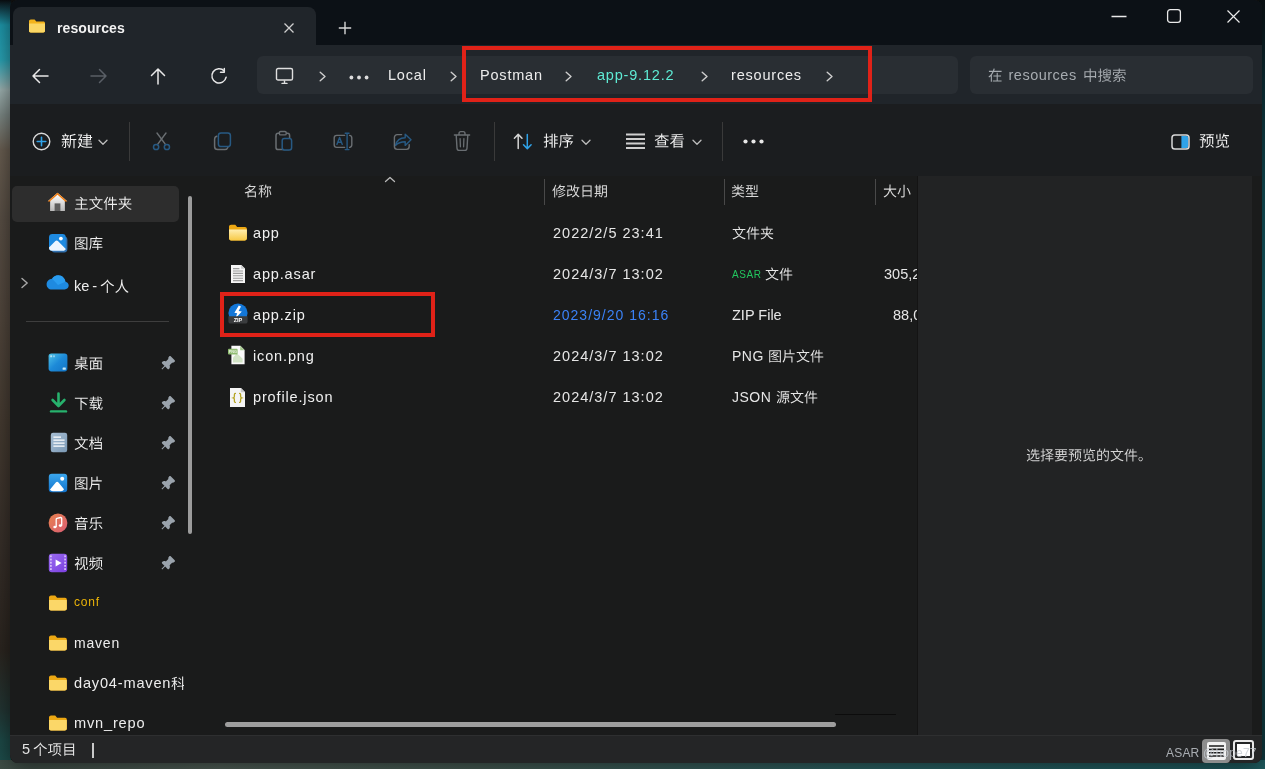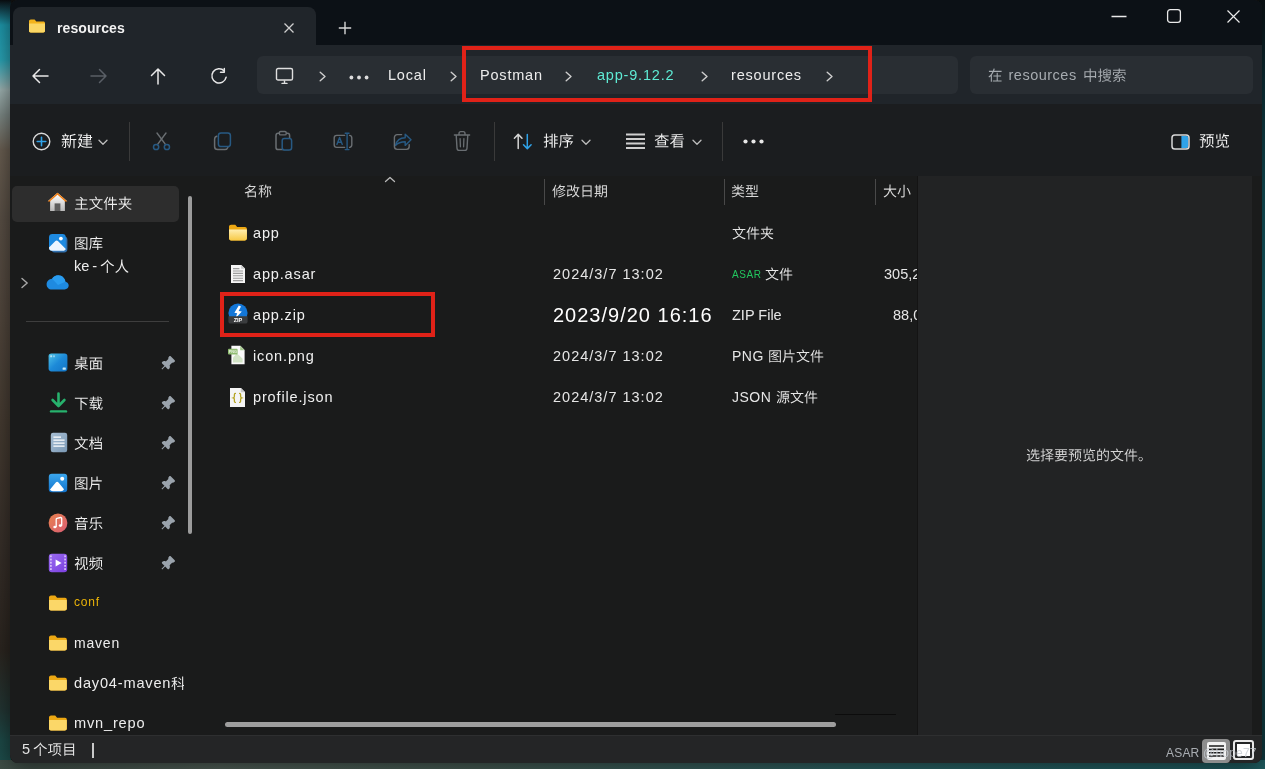--- a/index.html
+++ b/index.html
@@ -198,21 +198,21 @@
           <path d="M1.2264 -11.6216H13.3882V1.168H12.2932V-10.6288H2.2776V1.168H1.2264ZM1.8396000000000001 -0.4234H12.921V0.5548H1.8396000000000001ZM5.475 -4.0734 5.9422 -4.745Q6.5262 -4.6282 7.1686 -4.4457Q7.811 -4.2632 8.4023 -4.0515Q8.9936 -3.8398 9.4024 -3.65L8.9498 -2.9054Q8.541 -3.1098 7.9497 -3.3361Q7.3584000000000005 -3.5624000000000002 6.7087 -3.7522Q6.059 -3.942 5.475 -4.0734ZM6.0444 -10.3368 6.9642 -10.015600000000001Q6.5554 -9.358600000000001 5.9933 -8.723500000000001Q5.4312000000000005 -8.0884 4.810700000000001 -7.5482Q4.1902 -7.008 3.577 -6.5992Q3.504 -6.7014000000000005 3.358 -6.8255Q3.212 -6.9496 3.066 -7.0664Q2.92 -7.1832 2.8032 -7.2562Q3.7376 -7.811 4.6136 -8.6213Q5.4896 -9.4316 6.0444 -10.3368ZM9.9426 -9.168800000000001H10.147L10.3076 -9.2126L10.9354 -8.8476Q10.3806 -7.9424 9.4973 -7.1905Q8.614 -6.4386 7.540900000000001 -5.8546Q6.4678 -5.2706 5.3217 -4.8472Q4.1756 -4.4238 3.066 -4.1610000000000005Q3.0076 -4.2924 2.9273 -4.4676Q2.847 -4.6428 2.7447999999999997 -4.7961Q2.6426 -4.9494 2.5404 -5.0516Q3.6208 -5.2706 4.7303999999999995 -5.6356Q5.84 -6.0006 6.854699999999999 -6.5116Q7.8694 -7.0226 8.6724 -7.650399999999999Q9.4754 -8.2782 9.9426 -9.0082ZM5.402 -8.3658Q6.0444 -7.6066 7.095600000000001 -6.9642Q8.1468 -6.3218 9.4243 -5.8619Q10.7018 -5.402 12.0158 -5.1538Q11.8698 -5.0224 11.6873 -4.7742Q11.5048 -4.526 11.4026 -4.3216Q10.074 -4.6136 8.7819 -5.1392Q7.4898 -5.6648 6.4021 -6.3948Q5.3144 -7.1248000000000005 4.599 -8.0008ZM5.7086 -9.168800000000001H10.2784V-8.322000000000001H5.1246ZM4.015 -2.2192 4.526 -2.9638Q5.2706 -2.8762 6.0809 -2.7375Q6.8912 -2.5988 7.6942 -2.4309000000000003Q8.4972 -2.263 9.2053 -2.0732Q9.9134 -1.8834 10.439 -1.7082L9.9572 -0.8906000000000001Q9.2564 -1.1388 8.248999999999999 -1.3942999999999999Q7.2416 -1.6498 6.132 -1.8760999999999999Q5.0224 -2.1024 4.015 -2.2192Z M18.396 -8.0154H27.9152V-7.0226H18.396ZM17.9872 -2.1024H28.528399999999998V-1.0804H17.9872ZM23.2578 -6.3072H24.3382V1.1534H23.2578ZM19.345 -3.577Q19.3158 -3.6938 19.2501 -3.8909000000000002Q19.1844 -4.088 19.1114 -4.292400000000001Q19.0384 -4.4968 18.9654 -4.6428Q19.1698 -4.6866 19.3596 -4.9129000000000005Q19.5494 -5.1392 19.7684 -5.5042Q19.885199999999998 -5.6648 20.1115 -6.0663Q20.3378 -6.4678 20.6152 -7.0153Q20.8926 -7.5628 21.1627 -8.1906Q21.4328 -8.8184 21.6372 -9.4608L22.761400000000002 -9.0666Q22.3964 -8.1906 21.9511 -7.3073Q21.5058 -6.424 21.024 -5.6283Q20.5422 -4.8326 20.075 -4.1902V-4.1756Q20.075 -4.1756 19.9655 -4.1172Q19.856 -4.0588 19.71 -3.9638999999999998Q19.564 -3.869 19.4545 -3.7668Q19.345 -3.6646 19.345 -3.577ZM19.345 -3.577V-4.4384L19.9728 -4.7742H27.564799999999998V-3.7814H20.717399999999998Q20.162599999999998 -3.7814 19.804899999999996 -3.723Q19.4472 -3.6646 19.345 -3.577ZM16.9068 -10.7894H28.499200000000002V-9.7528H16.9068ZM16.3666 -10.7894H17.447V-6.57Q17.447 -5.7232 17.395899999999997 -4.7158Q17.3448 -3.7084 17.1988 -2.6499Q17.052799999999998 -1.5914 16.760799999999996 -0.5986Q16.468799999999998 0.3942 15.987 1.241Q15.8994 1.1388 15.7242 1.0147Q15.549 0.8906000000000001 15.3738 0.7738Q15.198599999999999 0.657 15.0526 0.6132Q15.5052 -0.1752 15.768 -1.0877Q16.0308 -2.0002 16.1622 -2.9638Q16.293599999999998 -3.9274 16.330099999999998 -4.8545Q16.3666 -5.7816 16.3666 -6.57ZM21.447400000000002 -11.9866 22.513199999999998 -12.264Q22.8052 -11.8844 23.067999999999998 -11.395299999999999Q23.3308 -10.9062 23.4476 -10.5558L22.3234 -10.22Q22.2212 -10.5704 21.9803 -11.0741Q21.7394 -11.5778 21.447400000000002 -11.9866Z" fill="#ededed"></path>
         </svg>
       </div>
       <svg class="ab" style="left:10px;top:277px" width="9" height="12" viewBox="0 0 9 12">
         <path d="M2 1.5 L7.2 6 L2 10.5" stroke="#a9a9a9" stroke-width="1.4" fill="none" stroke-linecap="round" stroke-linejoin="round"></path>
       </svg>
       <svg class="ab" style="left:36px;top:274px" width="23" height="16" viewBox="0 0 23 16">
 <path d="M18.6 15.5 C21 15.5 22.7 13.8 22.7 11.6 C22.7 9.6 21.3 8.1 19.4 7.8 C19 4.1 16 1.2 12.2 1.2 C9.6 1.2 7.3 2.6 6.1 4.8 C3.1 5 .6 7.4 .6 10.4 C.6 13.2 2.8 15.5 5.7 15.5 Z" fill="#1e8ae0"></path>
 <path d="M6.1 4.8 C7.3 2.6 9.6 1.2 12.2 1.2 C16 1.2 19 4.1 19.4 7.8 L12 11 Z" fill="#2da0f2" opacity=".85"></path>
       </svg>
-      <div class="ab flexc" style="left:64px;top:255px;height:22px;font-size:14.6px;color:#ededed">ke - <svg style="vertical-align:-1.02px;display:inline-block;overflow:visible" width="29.2" height="12.8" viewBox="0 -11.83 29.2 12.85">
+      <div class="ab flexc" style="left:64px;top:275px;height:22px;font-size:14.6px;color:#ededed">ke - <svg style="vertical-align:-1.02px;display:inline-block;overflow:visible" width="29.2" height="12.8" viewBox="0 -11.83 29.2 12.85">
           <path d="M7.3876 -12.2786 8.3658 -11.826Q7.5628 -10.4974 6.4605 -9.307500000000001Q5.3582 -8.1176 4.0369 -7.154Q2.7156000000000002 -6.1904 1.3286 -5.5042Q1.1972 -5.7524 0.9709000000000001 -6.0298Q0.7446 -6.3072 0.511 -6.5116000000000005Q1.898 -7.1102 3.1900999999999997 -7.993499999999999Q4.4822 -8.8768 5.5699000000000005 -9.9718Q6.6576 -11.0668 7.3876 -12.2786ZM7.7088 -11.4756Q8.687 -10.2784 9.7236 -9.3659Q10.7602 -8.4534 11.8698 -7.7599Q12.9794 -7.0664 14.1474 -6.4824Q13.9284 -6.3072 13.7021 -6.0298Q13.4758 -5.7524 13.3444 -5.4896Q12.1618 -6.1174 11.0595 -6.8766Q9.9572 -7.6358 8.8914 -8.6432Q7.8256 -9.6506 6.7598 -10.9938ZM6.716 -7.957H7.8548V1.1534H6.716Z M21.272199999999998 -12.2202H22.4986Q22.484 -11.5632 22.425600000000003 -10.5704Q22.3672 -9.5776 22.192 -8.3585Q22.0168 -7.1394 21.615299999999998 -5.8254Q21.2138 -4.5114 20.512999999999998 -3.2339Q19.8122 -1.9564 18.7391 -0.8321999999999999Q17.666 0.292 16.1184 1.1096Q15.9724 0.9052 15.7242 0.6643Q15.475999999999999 0.4234 15.2278 0.2482Q16.746199999999998 -0.5256 17.7901 -1.5840999999999998Q18.834 -2.6426 19.491 -3.8544Q20.148 -5.0662 20.512999999999998 -6.2999Q20.878 -7.5336 21.0313 -8.6724Q21.1846 -9.8112 21.2284 -10.731Q21.272199999999998 -11.6508 21.272199999999998 -12.2202ZM22.3526 -10.4098Q22.3964 -10.1616 22.484 -9.460799999999999Q22.5716 -8.76 22.8052 -7.7818000000000005Q23.038800000000002 -6.8036 23.4695 -5.694000000000001Q23.900199999999998 -4.5844000000000005 24.586399999999998 -3.4894000000000003Q25.2726 -2.3944 26.287300000000002 -1.4454Q27.302 -0.4964 28.689 0.1314Q28.455399999999997 0.3066 28.2364 0.5694Q28.017400000000002 0.8322 27.886 1.0512Q26.455199999999998 0.3796 25.411299999999997 -0.6278Q24.3674 -1.6352 23.6593 -2.8032Q22.9512 -3.9712 22.513199999999998 -5.1611Q22.0752 -6.351 21.8343 -7.402200000000001Q21.5934 -8.4534 21.476599999999998 -9.219899999999999Q21.3598 -9.9864 21.316 -10.3076Z" fill="#ededed"></path>
         </svg></div>
       <div class="ab" style="left:16px;top:321px;width:143px;height:1px;background:#3e3e3e"></div>
       <svg class="ab" style="left:38px;top:353px" width="20" height="19" viewBox="0 0 20 19">
 <rect x="0.6" y="0.6" width="18.8" height="17.8" rx="2.8" fill="url(#dsk)"></rect>
 <defs>
           <linearGradient id="dsk" x1="0" y1="0" x2="1" y2="1">
             <stop offset="0" stop-color="#4fc3e8"></stop>
             <stop offset=".5" stop-color="#1d8ad8"></stop>
             <stop offset="1" stop-color="#1374c4"></stop>
@@ -381,20 +381,21 @@
 <path d="M1 2.8 C1 1.6 1.9 .7 3.1 .7 L7.3 .7 L9.2 3 L17 3 C18.1 3 18.9 3.8 18.9 4.9 L18.9 14.3 C18.9 15.5 18 16.4 16.8 16.4 L3.1 16.4 C1.9 16.4 1 15.5 1 14.3 Z" fill="#eda813"></path>
 <path d="M1 5.4 L18.9 5.4 L18.9 14.3 C18.9 15.5 18 16.4 16.8 16.4 L3.1 16.4 C1.9 16.4 1 15.5 1 14.3 Z" fill="url(#fg0)"></path>
 <defs>
           <linearGradient id="fg0" x1="0" y1="0" x2="0" y2="1">
             <stop offset="0" stop-color="#ffeeb0"></stop>
             <stop offset="1" stop-color="#f7c945"></stop>
           </linearGradient>
         </defs>
       </svg>
       <div class="ab flexc" style="left:243px;top:212.5px;height:41px;font-size:14.5px;letter-spacing:0.85px;color:#f0f0f0;white-space:nowrap">app</div>
+      <div class="ab flexc" style="left:543px;top:212.5px;height:41px;font-size:14.5px;letter-spacing:1px;color:#e6e6e6;white-space:nowrap">2022/2/5 23:41</div>
       <div class="ab flexc" style="left:722px;top:212.5px;height:41px;font-size:14.5px;letter-spacing:0px;color:#f0f0f0;white-space:nowrap">
         <svg style="vertical-align:-0.98px;display:inline-block;overflow:visible" width="42.0" height="12.3" viewBox="0 -11.34 42.0 12.32">
           <path d="M10.15 -8.82 11.228 -8.498Q10.346 -5.964 8.96 -4.1160000000000005Q7.574 -2.2680000000000002 5.6419999999999995 -1.0010000000000001Q3.71 0.266 1.162 1.092Q1.106 0.966 0.994 0.7769999999999999Q0.882 0.588 0.749 0.39899999999999997Q0.616 0.21 0.504 0.098Q3.0100000000000002 -0.63 4.8790000000000004 -1.799Q6.748 -2.968 8.05 -4.697Q9.352 -6.426 10.15 -8.82ZM3.7800000000000002 -8.764Q4.578 -6.594 5.936 -4.83Q7.2940000000000005 -3.0660000000000003 9.198 -1.8130000000000002Q11.102 -0.56 13.538 0.056Q13.426 0.168 13.286000000000001 0.343Q13.146 0.518 13.027000000000001 0.6930000000000001Q12.908 0.868 12.81 1.022Q10.304 0.336 8.386 -0.987Q6.468 -2.31 5.089 -4.2Q3.71 -6.09 2.814 -8.442ZM0.7000000000000001 -9.296H13.356V-8.26H0.7000000000000001ZM5.922 -11.522 7.014 -11.858Q7.336 -11.354000000000001 7.651 -10.745000000000001Q7.966 -10.136000000000001 8.120000000000001 -9.702L6.958 -9.324Q6.832 -9.758000000000001 6.538 -10.381Q6.244 -11.004 5.922 -11.522Z M22.456 -11.592H23.506V1.12H22.456ZM20.048000000000002 -11.06 21.056 -10.85Q20.86 -9.884 20.587 -8.939Q20.314 -7.994 19.971 -7.182Q19.628 -6.37 19.222 -5.726Q19.124 -5.8100000000000005 18.963 -5.908Q18.802 -6.006 18.627 -6.104Q18.451999999999998 -6.202 18.326 -6.258Q18.732 -6.832 19.061 -7.609Q19.39 -8.386000000000001 19.642 -9.268Q19.894 -10.15 20.048000000000002 -11.06ZM20.174 -8.89H26.726V-7.868H19.922ZM18.438 -4.774H27.342V-3.738H18.438ZM17.752 -11.704 18.746000000000002 -11.41Q18.298000000000002 -10.22 17.717 -9.065000000000001Q17.136 -7.91 16.457 -6.895Q15.778 -5.88 15.05 -5.082Q14.994 -5.208 14.889 -5.404Q14.784 -5.6000000000000005 14.665 -5.803000000000001Q14.546 -6.006 14.448 -6.118Q15.106 -6.804 15.715 -7.7Q16.323999999999998 -8.596 16.848999999999997 -9.625Q17.374 -10.654 17.752 -11.704ZM16.338 -8.106 17.332 -9.1 17.346 -9.086V1.092H16.338Z M29.26 -9.66H40.712V-8.638H29.26ZM28.812 -5.124H41.188V-4.074H28.812ZM30.492 -8.036 31.43 -8.288Q31.696 -7.868 31.941000000000003 -7.385Q32.186 -6.902 32.367999999999995 -6.447Q32.55 -5.992 32.634 -5.628L31.64 -5.3340000000000005Q31.556 -5.698 31.381 -6.16Q31.206 -6.622 30.975 -7.119Q30.744 -7.6160000000000005 30.492 -8.036ZM38.318 -8.33 39.354 -8.022Q39.102000000000004 -7.5600000000000005 38.808 -7.056000000000001Q38.513999999999996 -6.5520000000000005 38.212999999999994 -6.09Q37.912 -5.628 37.646 -5.292L36.806 -5.558Q37.072 -5.936 37.352000000000004 -6.4190000000000005Q37.632 -6.902 37.884 -7.413Q38.136 -7.924 38.318 -8.33ZM34.496 -11.746H35.616Q35.616 -9.716000000000001 35.56 -7.987Q35.504 -6.258 35.224000000000004 -4.83Q34.944 -3.402 34.278999999999996 -2.261Q33.614 -1.12 32.417 -0.28Q31.22 0.56 29.302 1.12Q29.246 0.98 29.134 0.812Q29.022 0.644 28.896 0.483Q28.77 0.322 28.644 0.21Q30.464 -0.294 31.591 -1.057Q32.718 -1.82 33.327 -2.863Q33.936 -3.906 34.181 -5.229Q34.426 -6.5520000000000005 34.461 -8.176Q34.496 -9.8 34.496 -11.746ZM35.644 -4.9Q36.302 -3.0100000000000002 37.744 -1.7080000000000002Q39.186 -0.406 41.356 0.112Q41.244 0.224 41.111000000000004 0.392Q40.978 0.56 40.866 0.7350000000000001Q40.754 0.91 40.67 1.05Q39.144 0.63 37.989000000000004 -0.16100000000000003Q36.834 -0.9520000000000001 36.008 -2.079Q35.182 -3.206 34.664 -4.662Z" fill="#e6e6e6"></path>
         </svg>
       </div>
       <svg class="ab" style="left:220px;top:263.5px" width="16" height="20" viewBox="0 0 16 20">
 <path d="M1 1 H11.4 L15 4.6 V19 H1 Z" fill="#f5f5f5"></path>
 <path d="M11.2 1 L15 4.8 H11.2 Z" fill="#c9c9c9"></path>
 <path d="M3 4.6 H9.4 M3 7 H13 M3 9.4 H13 M3 11.8 H13 M3 14.2 H13 M3 16.6 H13" stroke="#9d9d9d" stroke-width="1.1"></path>
       </svg>
@@ -403,21 +404,21 @@
       <div class="ab flexc" style="left:722px;top:253.5px;height:41px;font-size:10px;letter-spacing:0.6px;color:#22c55e;white-space:nowrap">ASAR&nbsp;<svg style="vertical-align:-0.98px;display:inline-block;overflow:visible" width="28.0" height="12.3" viewBox="0 -11.34 28.0 12.32">
           <path d="M10.15 -8.82 11.228 -8.498Q10.346 -5.964 8.96 -4.1160000000000005Q7.574 -2.2680000000000002 5.6419999999999995 -1.0010000000000001Q3.71 0.266 1.162 1.092Q1.106 0.966 0.994 0.7769999999999999Q0.882 0.588 0.749 0.39899999999999997Q0.616 0.21 0.504 0.098Q3.0100000000000002 -0.63 4.8790000000000004 -1.799Q6.748 -2.968 8.05 -4.697Q9.352 -6.426 10.15 -8.82ZM3.7800000000000002 -8.764Q4.578 -6.594 5.936 -4.83Q7.2940000000000005 -3.0660000000000003 9.198 -1.8130000000000002Q11.102 -0.56 13.538 0.056Q13.426 0.168 13.286000000000001 0.343Q13.146 0.518 13.027000000000001 0.6930000000000001Q12.908 0.868 12.81 1.022Q10.304 0.336 8.386 -0.987Q6.468 -2.31 5.089 -4.2Q3.71 -6.09 2.814 -8.442ZM0.7000000000000001 -9.296H13.356V-8.26H0.7000000000000001ZM5.922 -11.522 7.014 -11.858Q7.336 -11.354000000000001 7.651 -10.745000000000001Q7.966 -10.136000000000001 8.120000000000001 -9.702L6.958 -9.324Q6.832 -9.758000000000001 6.538 -10.381Q6.244 -11.004 5.922 -11.522Z M22.456 -11.592H23.506V1.12H22.456ZM20.048000000000002 -11.06 21.056 -10.85Q20.86 -9.884 20.587 -8.939Q20.314 -7.994 19.971 -7.182Q19.628 -6.37 19.222 -5.726Q19.124 -5.8100000000000005 18.963 -5.908Q18.802 -6.006 18.627 -6.104Q18.451999999999998 -6.202 18.326 -6.258Q18.732 -6.832 19.061 -7.609Q19.39 -8.386000000000001 19.642 -9.268Q19.894 -10.15 20.048000000000002 -11.06ZM20.174 -8.89H26.726V-7.868H19.922ZM18.438 -4.774H27.342V-3.738H18.438ZM17.752 -11.704 18.746000000000002 -11.41Q18.298000000000002 -10.22 17.717 -9.065000000000001Q17.136 -7.91 16.457 -6.895Q15.778 -5.88 15.05 -5.082Q14.994 -5.208 14.889 -5.404Q14.784 -5.6000000000000005 14.665 -5.803000000000001Q14.546 -6.006 14.448 -6.118Q15.106 -6.804 15.715 -7.7Q16.323999999999998 -8.596 16.848999999999997 -9.625Q17.374 -10.654 17.752 -11.704ZM16.338 -8.106 17.332 -9.1 17.346 -9.086V1.092H16.338Z" fill="#e6e6e6"></path>
         </svg></div>
       <svg class="ab" style="left:218px;top:303.0px" width="20" height="21" viewBox="0 0 20 21">
 <circle cx="10" cy="10" r="9.6" fill="#1377d8"></circle>
 <path d="M10.8 2.6 L6.4 9.8 L9.2 10.3 L7.4 15.6 L13.8 8.6 L10.6 8 L13 3.4 Z" fill="#fff"></path>
 <path d="M.4 13.2 H19.6 V18.4 C19.6 19.6 18.7 20.5 17.5 20.5 H2.5 C1.3 20.5 .4 19.6 .4 18.4 Z" fill="#3a3c3e"></path>
 <text x="10" y="18.6" font-family="Liberation Sans,sans-serif" font-size="5.6" font-weight="bold" fill="#fff" text-anchor="middle">ZIP</text>
       </svg>
       <div class="ab flexc" style="left:243px;top:294.5px;height:41px;font-size:14.5px;letter-spacing:0.85px;color:#f0f0f0;white-space:nowrap">app.zip</div>
-      <div class="ab flexc" style="left:543px;top:294.5px;height:41px;font-size:20px;letter-spacing:1px;color:#ffffff;white-space:nowrap">2023/9/20 16:16</div>
+      <div class="ab flexc" style="left:543px;top:294.5px;height:41px;font-size:14px;letter-spacing:1px;color:#3b82f6;white-space:nowrap">2023/9/20 16:16</div>
       <div class="ab flexc" style="left:722px;top:294.5px;height:41px;font-size:14.5px;letter-spacing:0px;color:#e6e6e6;white-space:nowrap">ZIP File</div>
       <svg class="ab" style="left:217px;top:345.0px" width="20" height="20" viewBox="0 0 20 20">
 <path d="M4.4 .8 H13.4 L17.6 5 V19.2 H4.4 Z" fill="#fafafa"></path>
 <path d="M13.2 .8 L17.6 5.2 H13.2 Z" fill="#a5c98e"></path>
 <path d="M6 12.4 L9.2 9.2 C9.7 8.7 10.5 8.7 11 9.2 L15.6 13.8 V17.4 H6 Z" fill="#d2e4c6"></path>
 <ellipse cx="8.4" cy="8.2" rx="1.2" ry=".8" fill="#d2e4c6"></ellipse>
 <rect x="1" y="3.8" width="9.6" height="5.6" rx="1" fill="#8fbc71"></rect>
 <text x="5.8" y="8" font-family="Liberation Sans,sans-serif" font-size="3.8" font-weight="bold" fill="#eaf3e2" text-anchor="middle">PNG</text>
       </svg>
       <div class="ab flexc" style="left:243px;top:335.5px;height:41px;font-size:14.5px;letter-spacing:0.85px;color:#f0f0f0;white-space:nowrap">icon.png</div>

